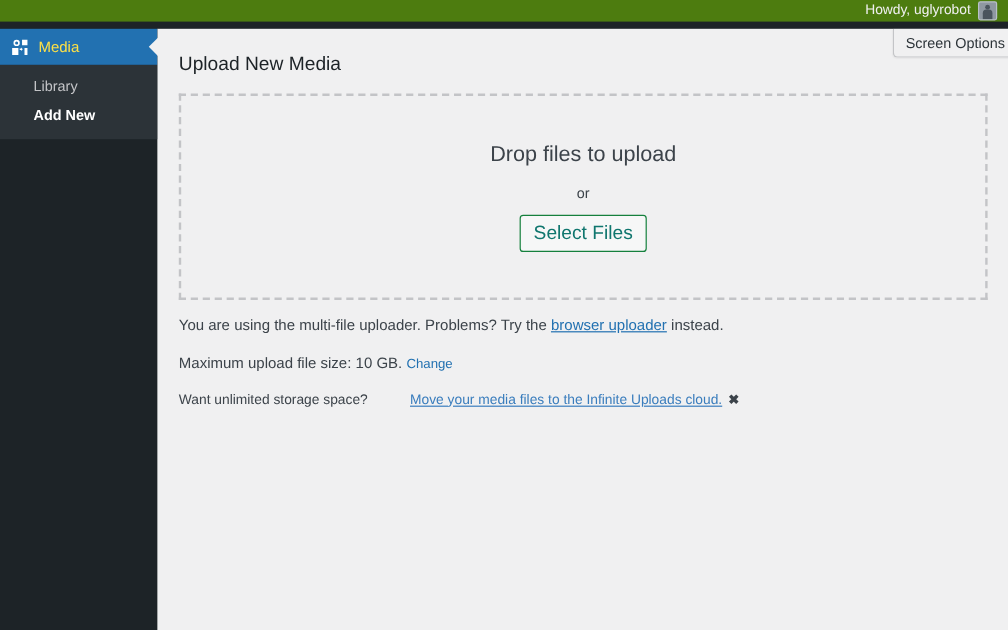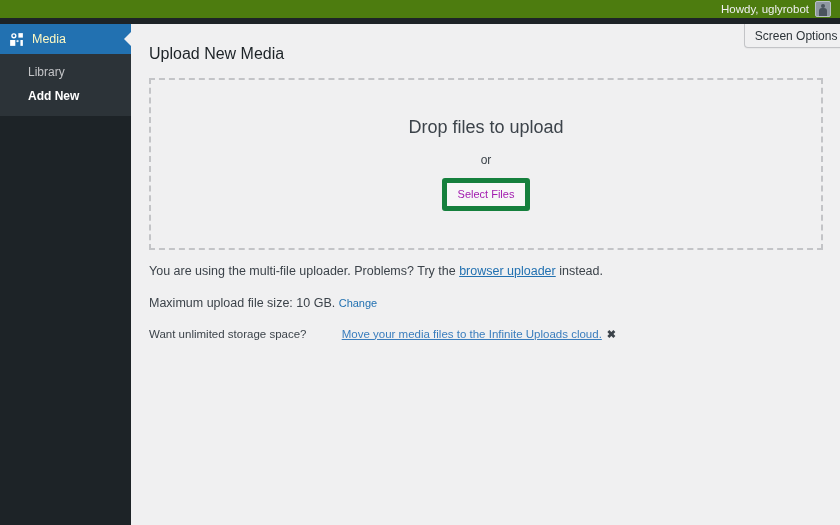--- a/index.html
+++ b/index.html
@@ -98,21 +98,21 @@
     height: 20px;
     margin-right: 6px;
     flex: none;
     display: flex;
     align-items: center;
     justify-content: center;
   }
   .menu-item .mi-label {
     font-weight: 400;
     font-size: 12.5px;
-    color: #fef9c3;
+    color: #fde047;
   }
   .menu-item .notch {
     position: absolute;
     right: -1px;
     top: 50%;
     transform: translateY(-50%);
     width: 0; height: 0;
     border-top: 8px solid transparent;
     border-bottom: 8px solid transparent;
     border-right: 8px solid #f0f0f1;
@@ -206,24 +206,24 @@
     line-height: 1.2;
   }
   .drop-or {
     font-size: 12px;
     color: #3c434a;
     margin-top: 14px;
     margin-bottom: 11px;
   }
   .select-files {
     background: #f6f7f7;
-    border: 5px solid #15803d;
-    color: #a21caf;
+    border: 1px solid #15803d;
+    color: #0f766e;
     border-radius: 3px;
-    font-size: 11px;
+    font-size: 16px;
     padding: 5px 11px;
     line-height: 1.2;
     box-sizing: border-box;
   }
 
   
   .notes {
     position: absolute;
     left: 18px;
     top: 238px;

